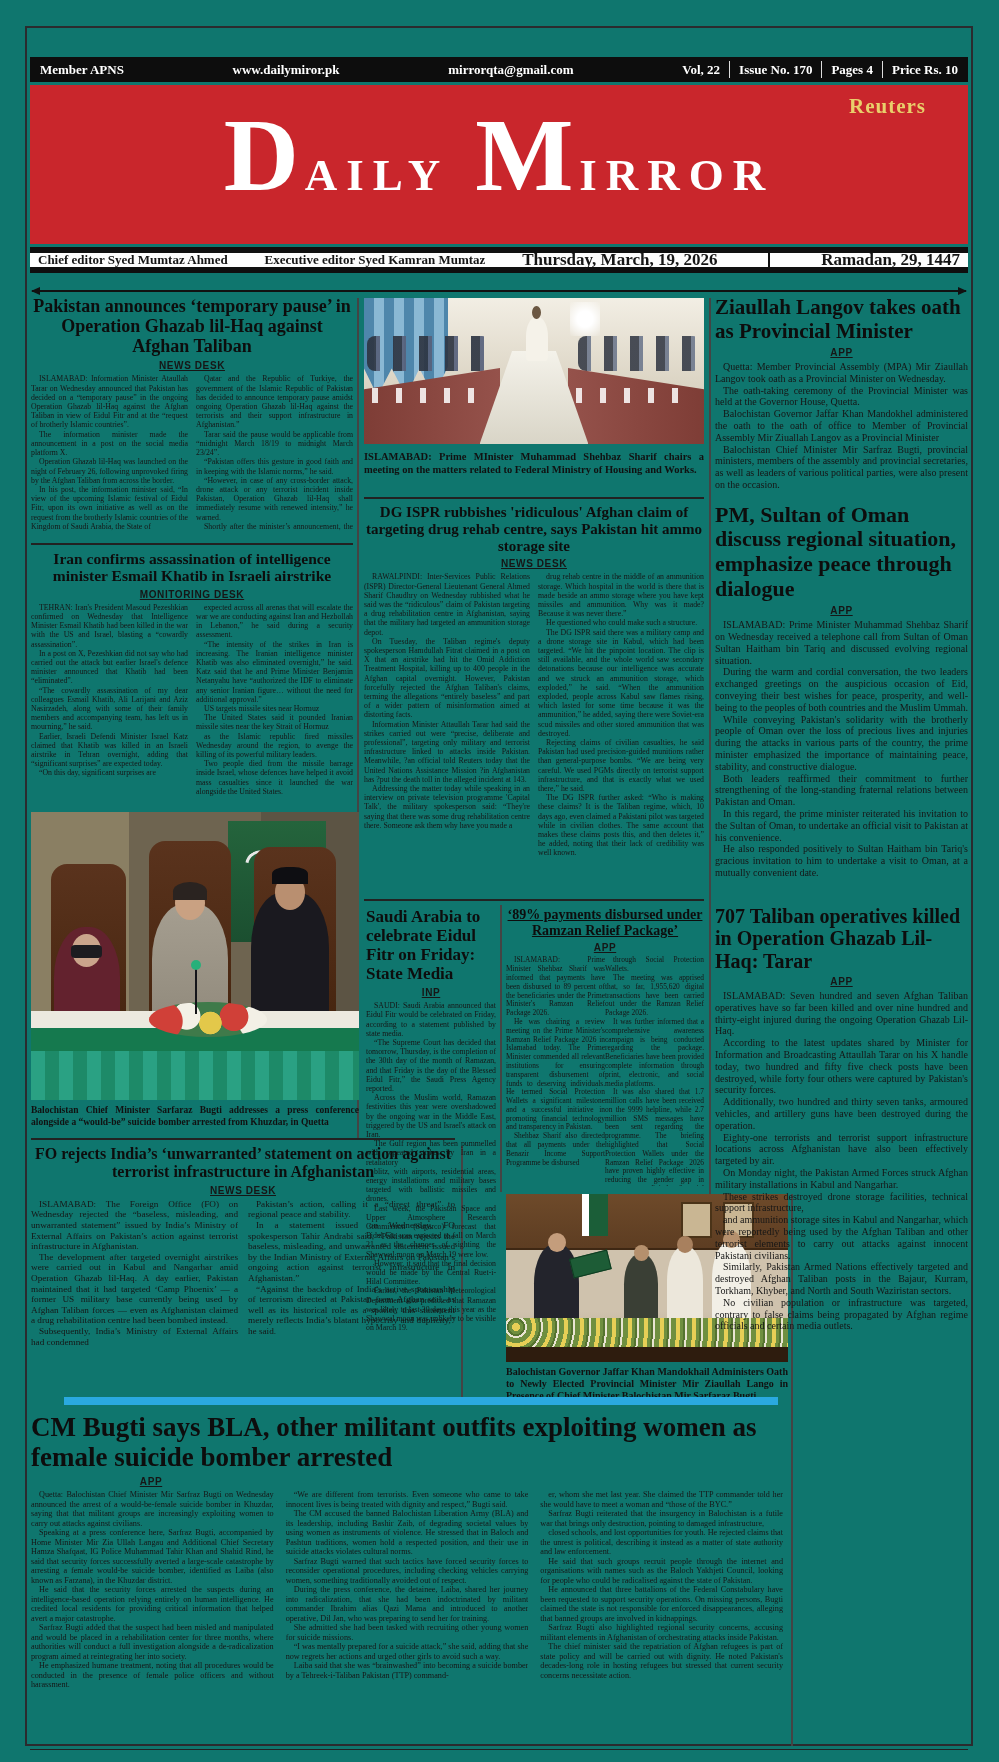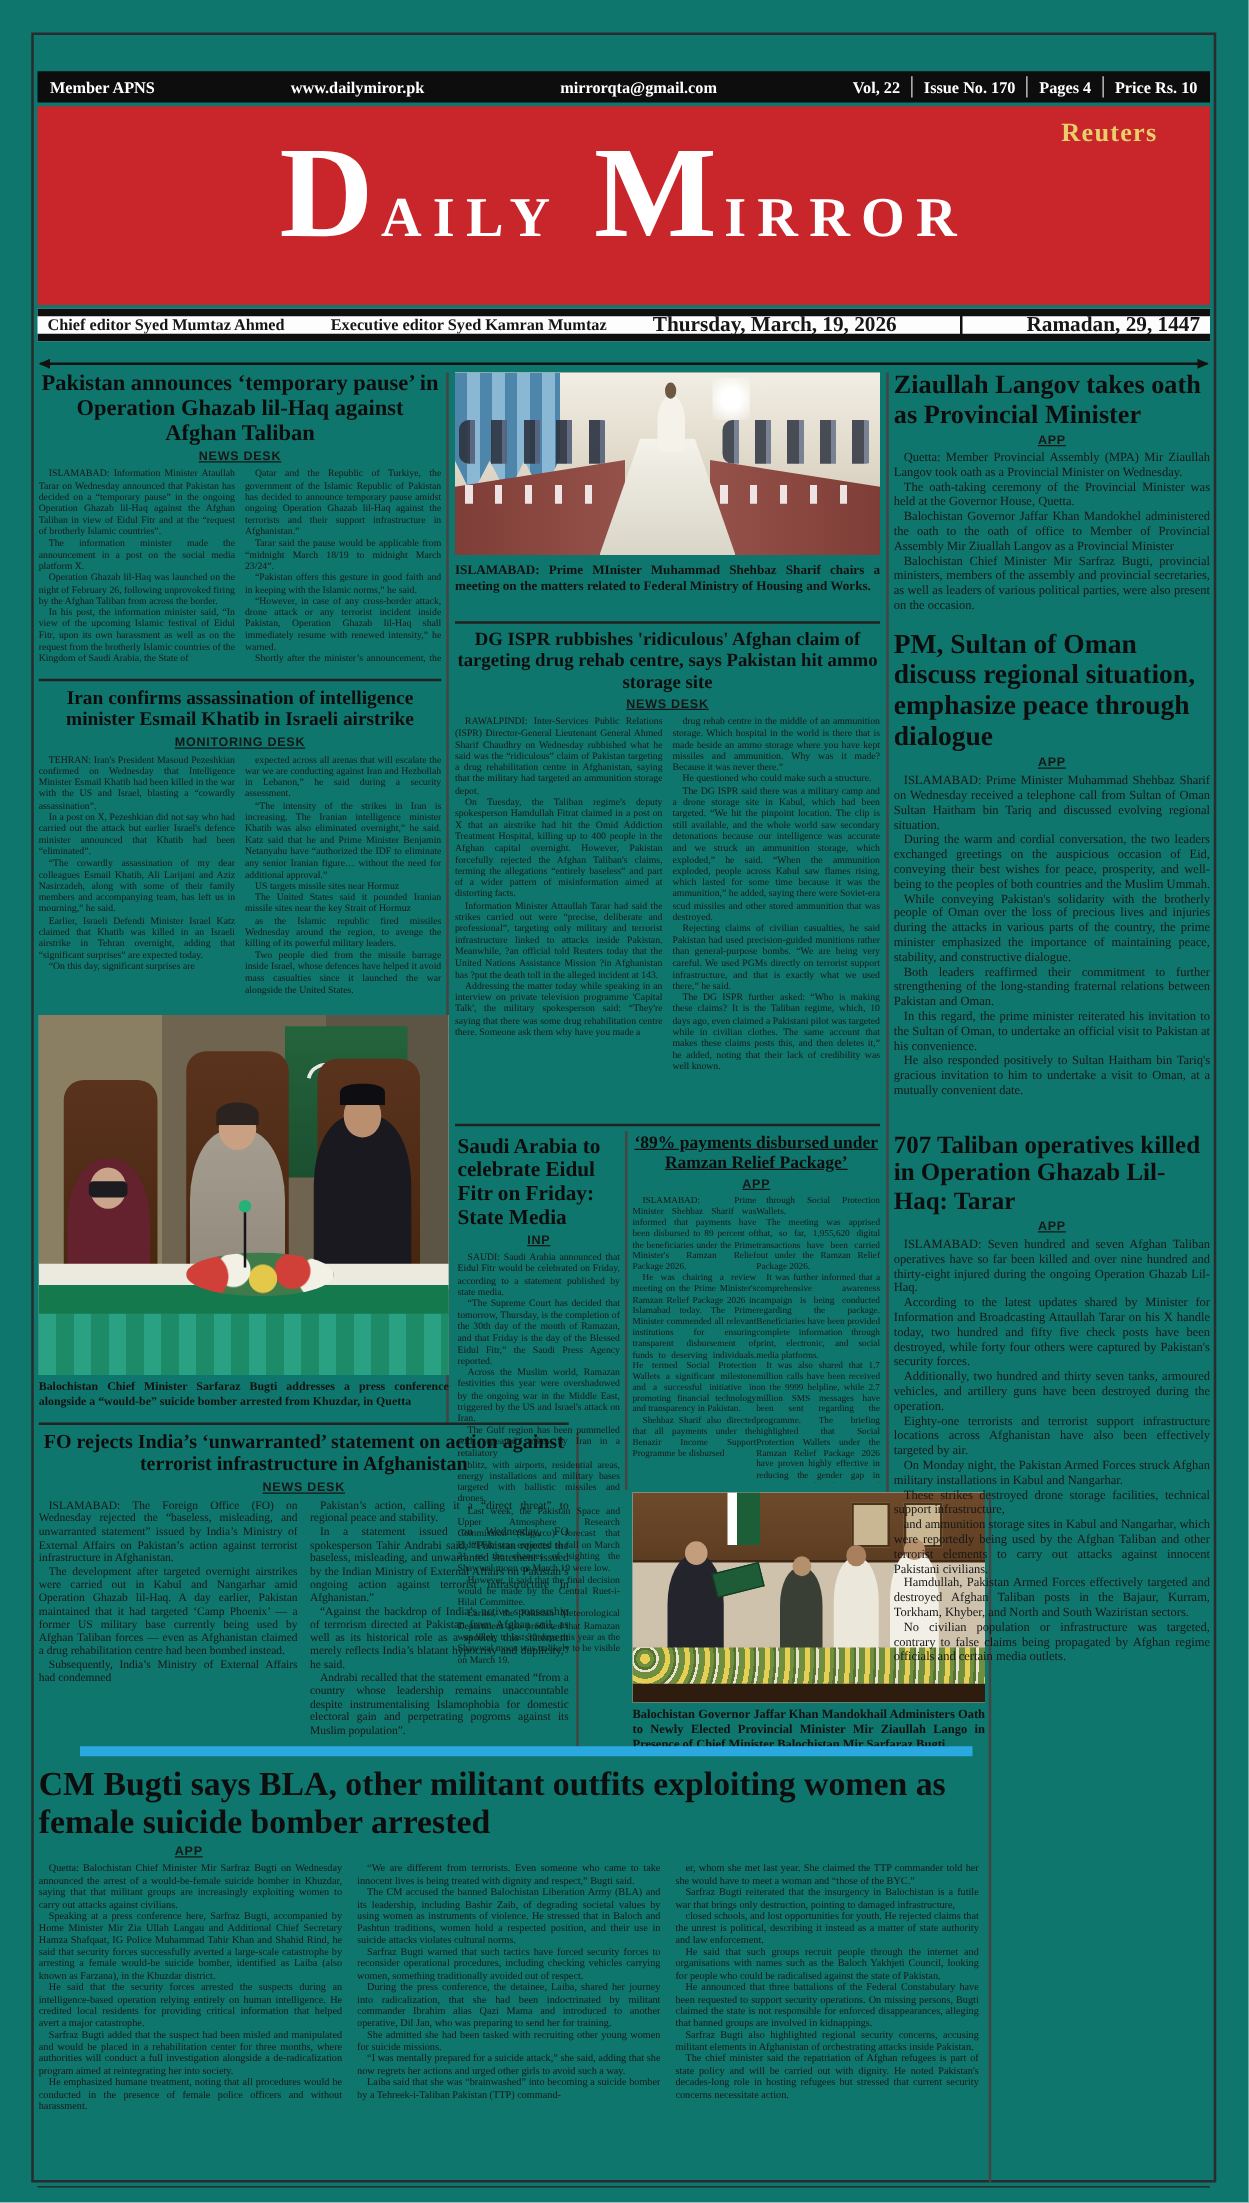--- a/index.html
+++ b/index.html
@@ -197,21 +197,21 @@
   <div class="abs vr" style="left:791px; top:1194px; height:552px;"></div>
 
   <section class="abs" style="left:31px; top:296px; width:322px;">
     <h2 class="hl hl-c" style="font-size:18px;">Pakistan announces ‘temporary pause’ in Operation Ghazab lil-Haq against Afghan Taliban</h2>
     <div class="byline">NEWS DESK</div>
     <div class="cols" style="height:158px;">
       <div class="col body s8">
           <p>ISLAMABAD: Information Minister Ataullah Tarar on Wednesday announced that Pakistan has decided on a “temporary pause” in the ongoing Operation Ghazab lil-Haq against the Afghan Taliban in view of Eidul Fitr and at the “request of brotherly Islamic countries”.</p>
           <p>The information minister made the announcement in a post on the social media platform X.</p>
           <p>Operation Ghazab lil-Haq was launched on the night of February 26, following unprovoked firing by the Afghan Taliban from across the border.</p>
-          <p>In his post, the information minister said, “In view of the upcoming Islamic festival of Eidul Fitr, upon its own harassment as well as on the request from the brotherly Islamic countries of the Kingdom of Saudi Arabia, the State of</p>
+          <p>In his post, the information minister said, “In view of the upcoming Islamic festival of Eidul Fitr, upon its own initiative as well as on the request from the brotherly Islamic countries of the Kingdom of Saudi Arabia, the State of</p>
         </div>
       <div class="col body s8">
           <p>Qatar and the Republic of Turkiye, the government of the Islamic Republic of Pakistan has decided to announce temporary pause amidst ongoing Operation Ghazab lil-Haq against the terrorists and their support infrastructure in Afghanistan.”</p>
           <p>Tarar said the pause would be applicable from “midnight March 18/19 to midnight March 23/24”.</p>
           <p>“Pakistan offers this gesture in good faith and in keeping with the Islamic norms,” he said.</p>
           <p>“However, in case of any cross-border attack, drone attack or any terrorist incident inside Pakistan, Operation Ghazab lil-Haq shall immediately resume with renewed intensity,” he warned.</p>
           <p>Shortly after the minister’s announcement, the Afghan Taliban also announced a temporary suspension of its military operation against Pakistan.</p>
         </div>
     </div>
   </section>
@@ -265,21 +265,20 @@
     <div class="cols" style="height:196px; gap:10px;">
       <div class="col body s9">
           <p>ISLAMABAD: The Foreign Office (FO) on Wednesday rejected the “baseless, misleading, and unwarranted statement” issued by India’s Ministry of External Affairs on Pakistan’s action against terrorist infrastructure in Afghanistan.</p>
           <p>The development after targeted overnight airstrikes were carried out in Kabul and Nangarhar amid Operation Ghazab lil-Haq. A day earlier, Pakistan maintained that it had targeted ‘Camp Phoenix’ — a former US military base currently being used by Afghan Taliban forces — even as Afghanistan claimed a drug rehabilitation centre had been bombed instead.</p>
           <p>Subsequently, India’s Ministry of External Affairs had condemned</p>
         </div>
       <div class="col body s9">
           <p>Pakistan’s action, calling it a “direct threat” to regional peace and stability.</p>
           <p>In a statement issued on Wednesday, FO spokesperson Tahir Andrabi said, “Pakistan rejects the baseless, misleading, and unwarranted statement issued by the Indian Ministry of External Affairs on Pakistan’s ongoing action against terrorist infrastructure in Afghanistan.”</p>
           <p>“Against the backdrop of India’s active sponsorship of terrorism directed at Pakistan from Afghan soil, as well as its historical role as a spoiler, this statement merely reflects India’s blatant hypocrisy and duplicity,” he said.</p>
-          <p>Andrabi recalled that the statement emanated “from a country whose leadership remains unaccountable despite instrumentalising Islamophobia for domestic electoral gain and perpetrating pogroms against its Muslim population”.</p>
         </div>
     </div>
   </section>
 
   <div class="abs ph" style="left:364px; top:298px; width:340px; height:146px;">
     <div class="m-wall"></div>
     <div class="m-curtain"></div>
     <div class="m-chand"></div>
     <div class="m-people-l"></div>
     <div class="m-people-r"></div>
@@ -390,21 +389,21 @@
       <h2 class="hl" style="font-size:20px;">707 Taliban operatives killed in Operation Ghazab Lil-Haq: Tarar</h2>
       <div class="byline">APP</div>
       <div class="body s10">
           <p>ISLAMABAD: Seven hundred and seven Afghan Taliban operatives have so far been killed and over nine hundred and thirty-eight injured during the ongoing Operation Ghazab Lil-Haq.</p>
           <p>According to the latest updates shared by Minister for Information and Broadcasting Attaullah Tarar on his X handle today, two hundred and fifty five check posts have been destroyed, while forty four others were captured by Pakistan's security forces.</p>
           <p>Additionally, two hundred and thirty seven tanks, armoured vehicles, and artillery guns have been destroyed during the operation.</p>
           <p>Eighty-one terrorists and terrorist support infrastructure locations across Afghanistan have also been effectively targeted by air.</p>
           <p>On Monday night, the Pakistan Armed Forces struck Afghan military installations in Kabul and Nangarhar.</p>
           <p>These strikes destroyed drone storage facilities, technical support infrastructure,</p>
           <p>and ammunition storage sites in Kabul and Nangarhar, which were reportedly being used by the Afghan Taliban and other terrorist elements to carry out attacks against innocent Pakistani civilians.</p>
-          <p>Hamdullah, Pakistan Armed Forces effectively targeted and destroyed Afghan Taliban posts in the Bajaur, Kurram, Torkham, Khyber, and North and South Waziristan sectors.</p>
+          <p>Similarly, Pakistan Armed Nations effectively targeted and destroyed Afghan Taliban posts in the Bajaur, Kurram, Torkham, Khyber, and North and South Waziristan sectors.</p>
           <p>No civilian population or infrastructure was targeted, contrary to false claims being propagated by Afghan regime officials and certain media outlets.</p>
         </div>
     </section>
   </div>
 
   <div class="abs bluebar"></div>
 
   <section class="abs" style="left:31px; top:1412px; width:752px;">
     <h2 class="hl" style="font-size:27px;">CM Bugti says BLA, other militant outfits exploiting women as female suicide bomber arrested</h2>
     <div class="byline" style="width:240px;">APP</div>

